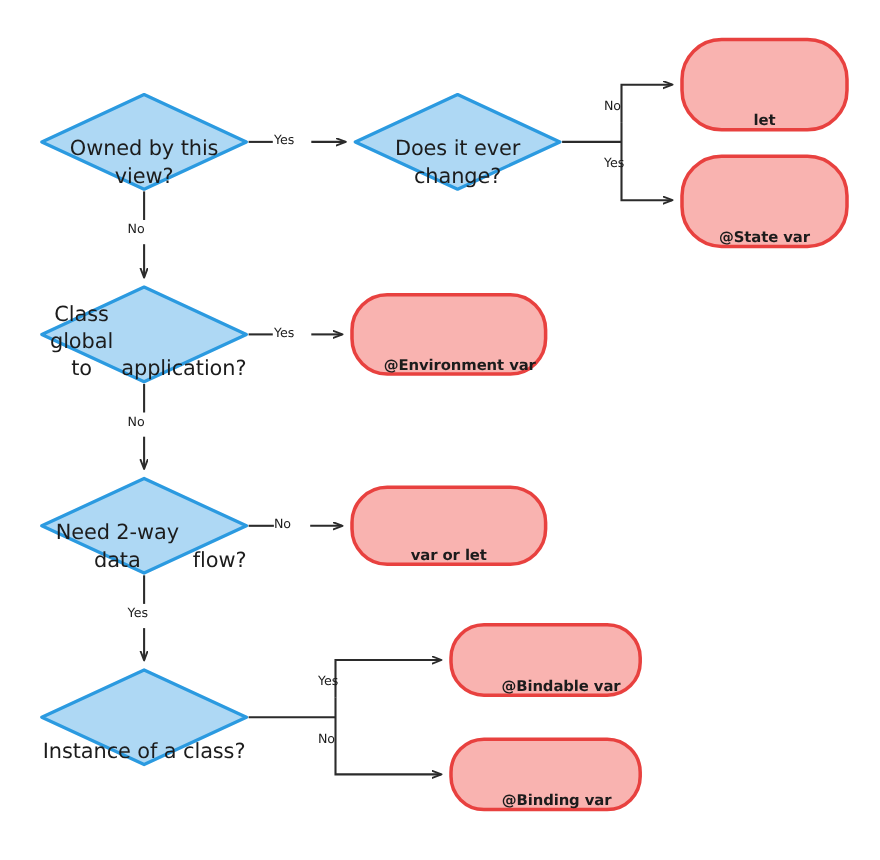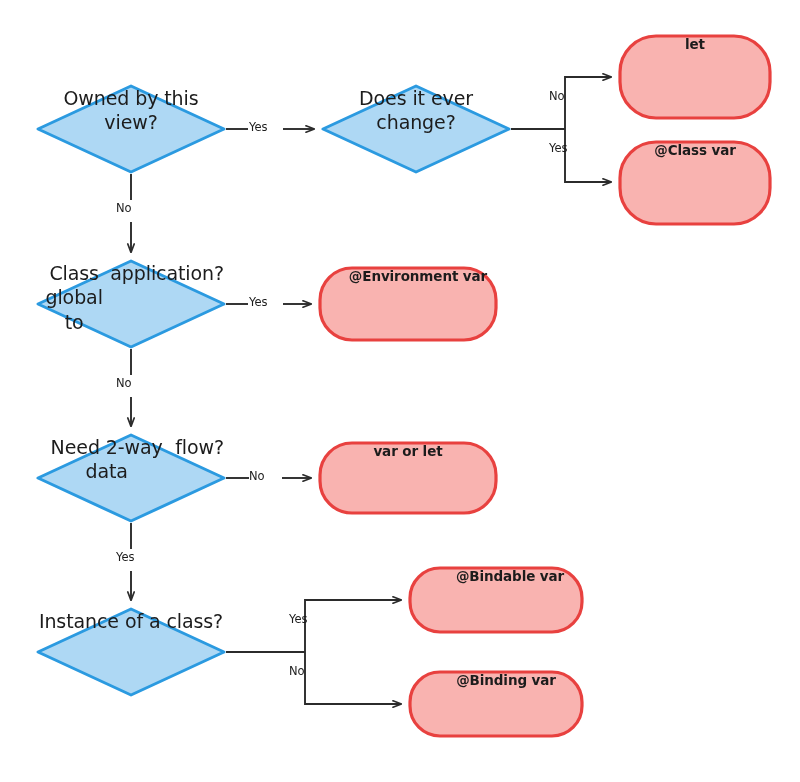--- a/index.html
+++ b/index.html
@@ -22,21 +22,21 @@
   #flow-svg {
     position: absolute;
     left: 0;
     top: 0;
     width: 800px;
     height: 782px;
   }
   .node-label {
     position: absolute;
     display: flex;
-    align-items: flex-start;
+    align-items: flex-end;
     justify-content: center;
     text-align: center;
     pointer-events: none;
     color: #1c1c1c;
   }
   .decision-label {
     font-size: 19px;
     font-weight: 400;
     line-height: 1.28;
     letter-spacing: -0.1px;
@@ -169,21 +169,21 @@
 
   <div class="node-label decision-label" style="left:323px; top:86px; width:186px; height:86px;">
     <span>Does it ever change?</span>
   </div>
 
   <div class="node-label terminal-label" style="left:620px; top:36px; width:150px; height:82px;">
     <span>let</span>
   </div>
 
   <div class="node-label terminal-label" style="left:620px; top:142px; width:150px; height:82px;">
-    <span>@Class var</span>
+    <span>@State var</span>
   </div>
 
   <div class="node-label decision-label" style="left:38px; top:261px; width:186px; height:86px; ">
     <span>Class global to</span>
     <span>application?</span>
   </div>
 
   <div class="node-label terminal-label" style="left:320px; top:268px; width:196px; height:72px;">
     <span>@Environment var</span>
   </div>
@@ -194,21 +194,21 @@
   </div>
 
   <div class="node-label terminal-label" style="left:320px; top:443px; width:176px; height:70px;">
     <span>var or let</span>
   </div>
 
   <div class="node-label decision-label" style="left:38px; top:609px; width:186px; height:86px;">
     <span>Instance of a class?</span>
   </div>
 
-  <div class="node-label terminal-label" style="left:424px; top:568px; width:172px; height:64px;">
+  <div class="node-label terminal-label" style="left:410px; top:568px; width:172px; height:64px;padding-left:14px;">
     <span>@Bindable var</span>
   </div>
 
   <div class="node-label terminal-label" style="left:410px; top:672px; width:192px; height:64px;">
     <span>@Binding var</span>
   </div>
 
   <div class="edge-label" style="left:249px; top:120px; width:32px;">Yes</div>
 
   <div class="edge-label" style="left:116px; top:201px; width:32px;">No</div>

